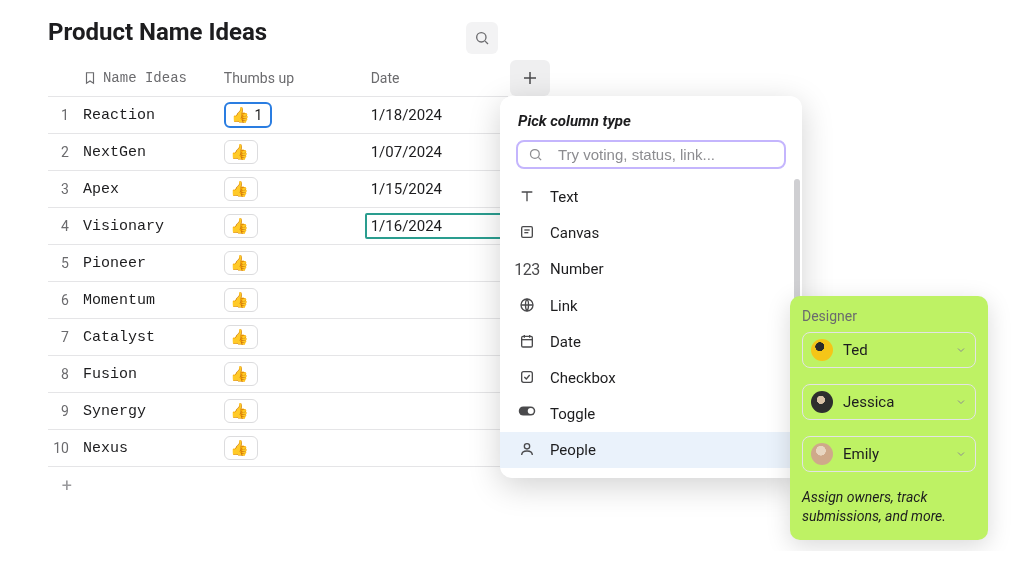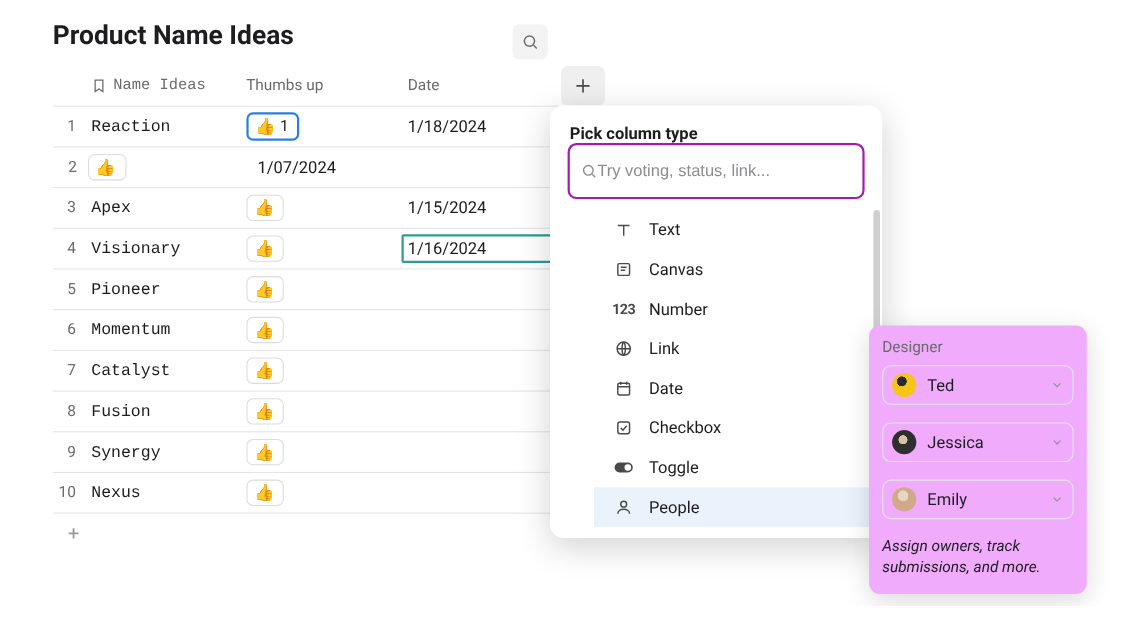--- a/index.html
+++ b/index.html
@@ -82,56 +82,55 @@
   
   .popover {
     position:absolute;
     top:96px; left:500px;
     width:302px;
     background:#fff;
     border-radius:12px;
     box-shadow:0 8px 32px rgba(0,0,0,0.18);
     padding:16px 0 10px 0;
   }
-  .pop-title { font-weight:700; font-size:15px; padding:0 18px 0;}
+  .pop-title { font-weight:700; font-size:15px; padding:0 18px 10px;font-style:italic;}
   .pop-search {
     margin:0 16px 10px;
     display:flex; align-items:center;
-    border:2px solid #a21caf;
+    border:2px solid #c4b5fd;
     border-radius:8px;
-    padding:15px 10px;
-    gap:0;
+    padding:4px 10px;
+    gap:15px;
     color:#8c8c90;
   }
   .pop-search input {
     border:none; outline:none; font-size:15px; flex:1;
     color:#1d1d1f;
   }
   .pop-search input::placeholder { color:#8c8c90; }
   .pop-list { position:relative; }
   .pop-item {
-    display:flex; align-items:center; gap:14px;
+    display:flex; gap:14px;
     padding:9px 18px;
     font-size:15px;
     cursor:pointer;
-    margin-left:40px;
   }
   .pop-item.active { background:#eaf2fb; }
   .pop-item .icn { width:18px; display:flex; justify-content:center; color:#4a4a4c;}
   .pop-item .chev { margin-left:auto; color:#8c8c90; }
   .pop-scrollbar {
     position:absolute; right:2px; top:0; width:6px; height:170px;
     background:#cfcfd2; border-radius:3px;
   }
   
   .desig {
     position:absolute;
     top:296px; left:790px;
     width:198px;
-    background:#f0abfc;
+    background:#bef264;
     border-radius:10px;
     box-shadow:0 6px 24px rgba(0,0,0,0.15);
     padding:12px 12px 14px;
   }
   .desig-title { color:#6b6b6e; font-size:14px; margin-bottom:8px;}
   .slot {
     display:flex; align-items:center; gap:10px;
     border:1px solid #e3e3e5; border-radius:8px;
     padding:6px 8px;
     margin-bottom:16px;
@@ -193,20 +192,21 @@
         <span class="thumb-chip sel">
           <span class="thumb-emoji">👍</span>
           <span>1</span>
         </span>
       </div>
       <div class="c-date">1/18/2024</div>
     </div>
 
     <div class="row">
       <div class="num-col">2</div>
+      <div class="c-name">NextGen</div>
       <div class="c-thumbs"><span class="thumb-chip">
             <span class="thumb-emoji">👍</span>
           </span></div>
       <div class="c-date">1/07/2024</div>
     </div>
 
     <div class="row">
       <div class="num-col">3</div>
       <div class="c-name">Apex</div>
       <div class="c-thumbs"><span class="thumb-chip">
@@ -309,21 +309,21 @@
         <span class="icn">
             <svg width="16" height="16" viewBox="0 0 24 24" fill="none" stroke="currentColor" stroke-width="2">
               <rect x="4" y="4" width="16" height="16" rx="2"></rect>
               <line x1="8" y1="9" x2="16" y2="9"></line>
               <line x1="8" y1="13" x2="14" y2="13"></line>
             </svg>
           </span>
         <span>Canvas</span>
       </div>
       <div class="pop-item">
-        <span class="icn" style="font-size:13px;font-weight:700;letter-spacing:-0.5px;">123</span>
+        <span class="icn" style="font-size:16px;font-weight:400;letter-spacing:-0.5px;">123</span>
         <span>Number</span>
       </div>
       <div class="pop-item">
         <span class="icn">
             <svg width="16" height="16" viewBox="0 0 24 24" fill="none" stroke="currentColor" stroke-width="2">
               <circle cx="12" cy="12" r="9"></circle>
               <path d="M3 12h18M12 3c3 3 3 15 0 18M12 3c-3 3-3 15 0 18"></path>
             </svg>
           </span>
         <span>Link</span>

